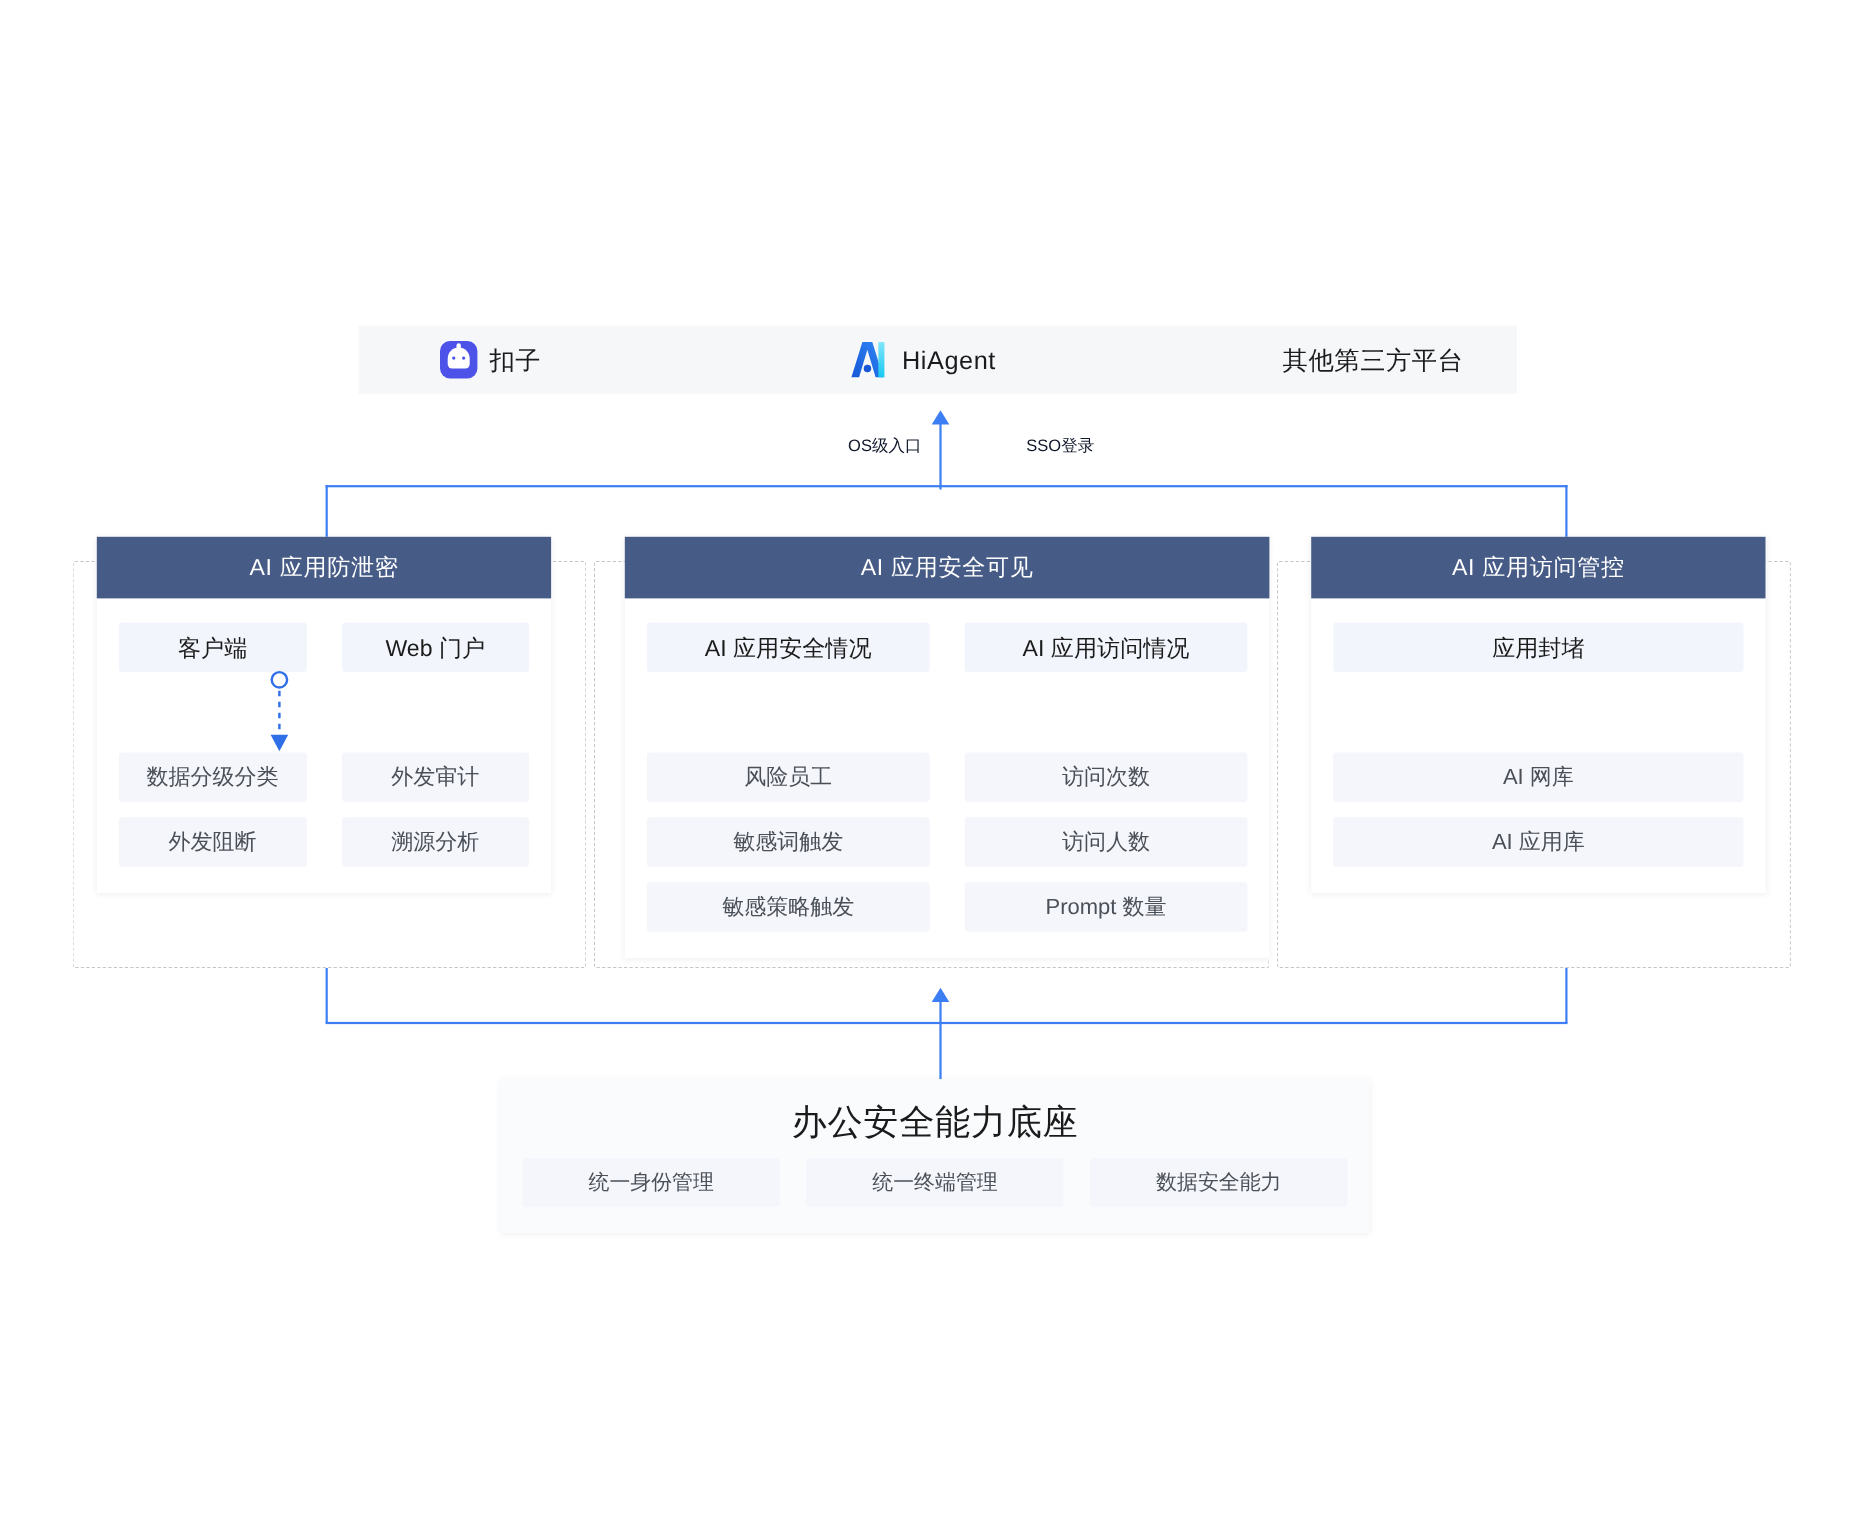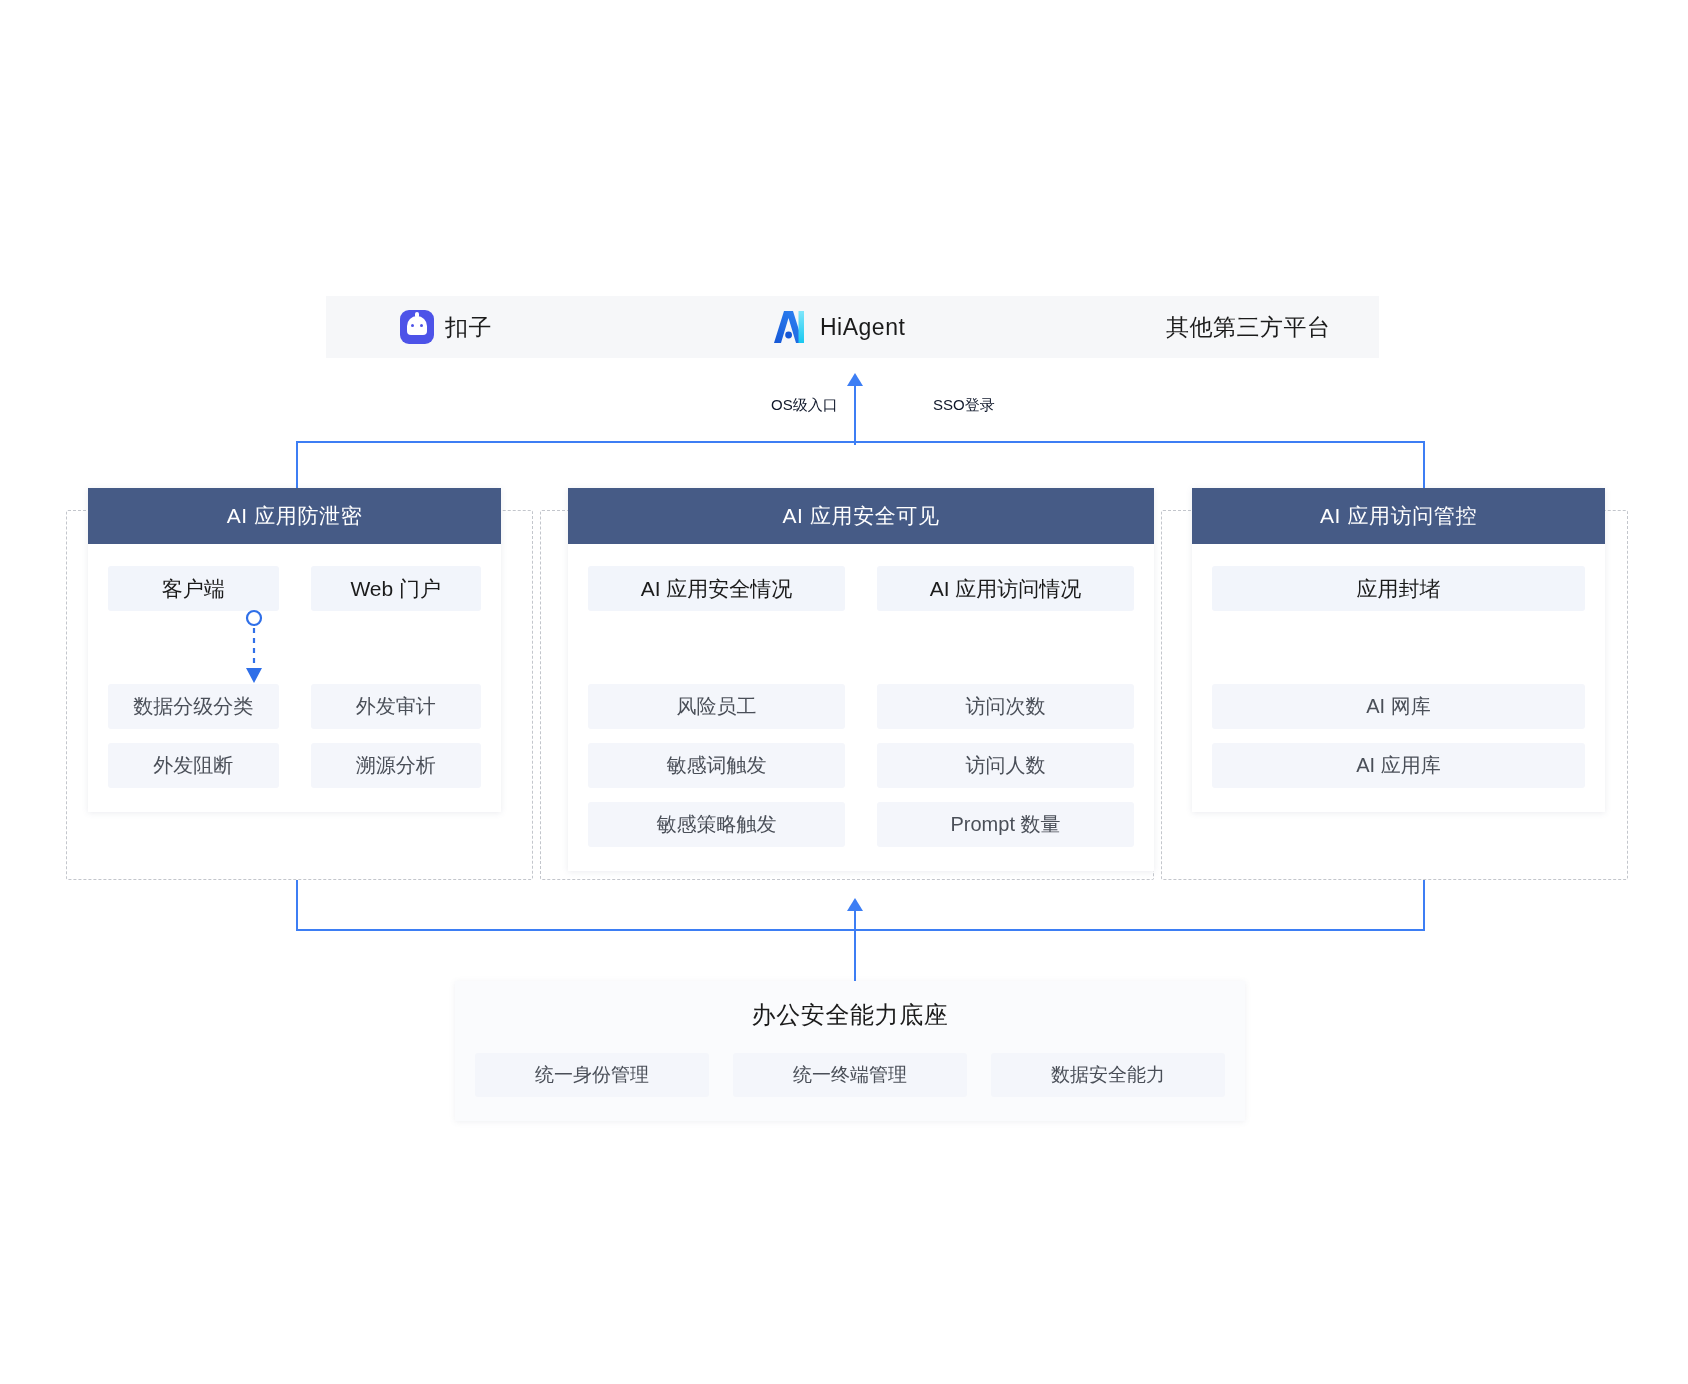--- a/index.html
+++ b/index.html
@@ -190,21 +190,21 @@
     width: 790px;
     height: 140px;
     background: #fafbfd;
     box-shadow: 0 1px 6px rgba(100,110,140,0.10);
   }
   .base-title {
     position: absolute;
     width: 100%;
     top: 18px;
     text-align: center;
-    font-size: 24px;
+    font-size: 32px;
     color: #1b1b1b;
     letter-spacing: 0.6px;
   }
   .base-chips {
     position: absolute;
     left: 20px;
     right: 20px;
     top: 72px;
     display: flex;
     gap: 24px;

